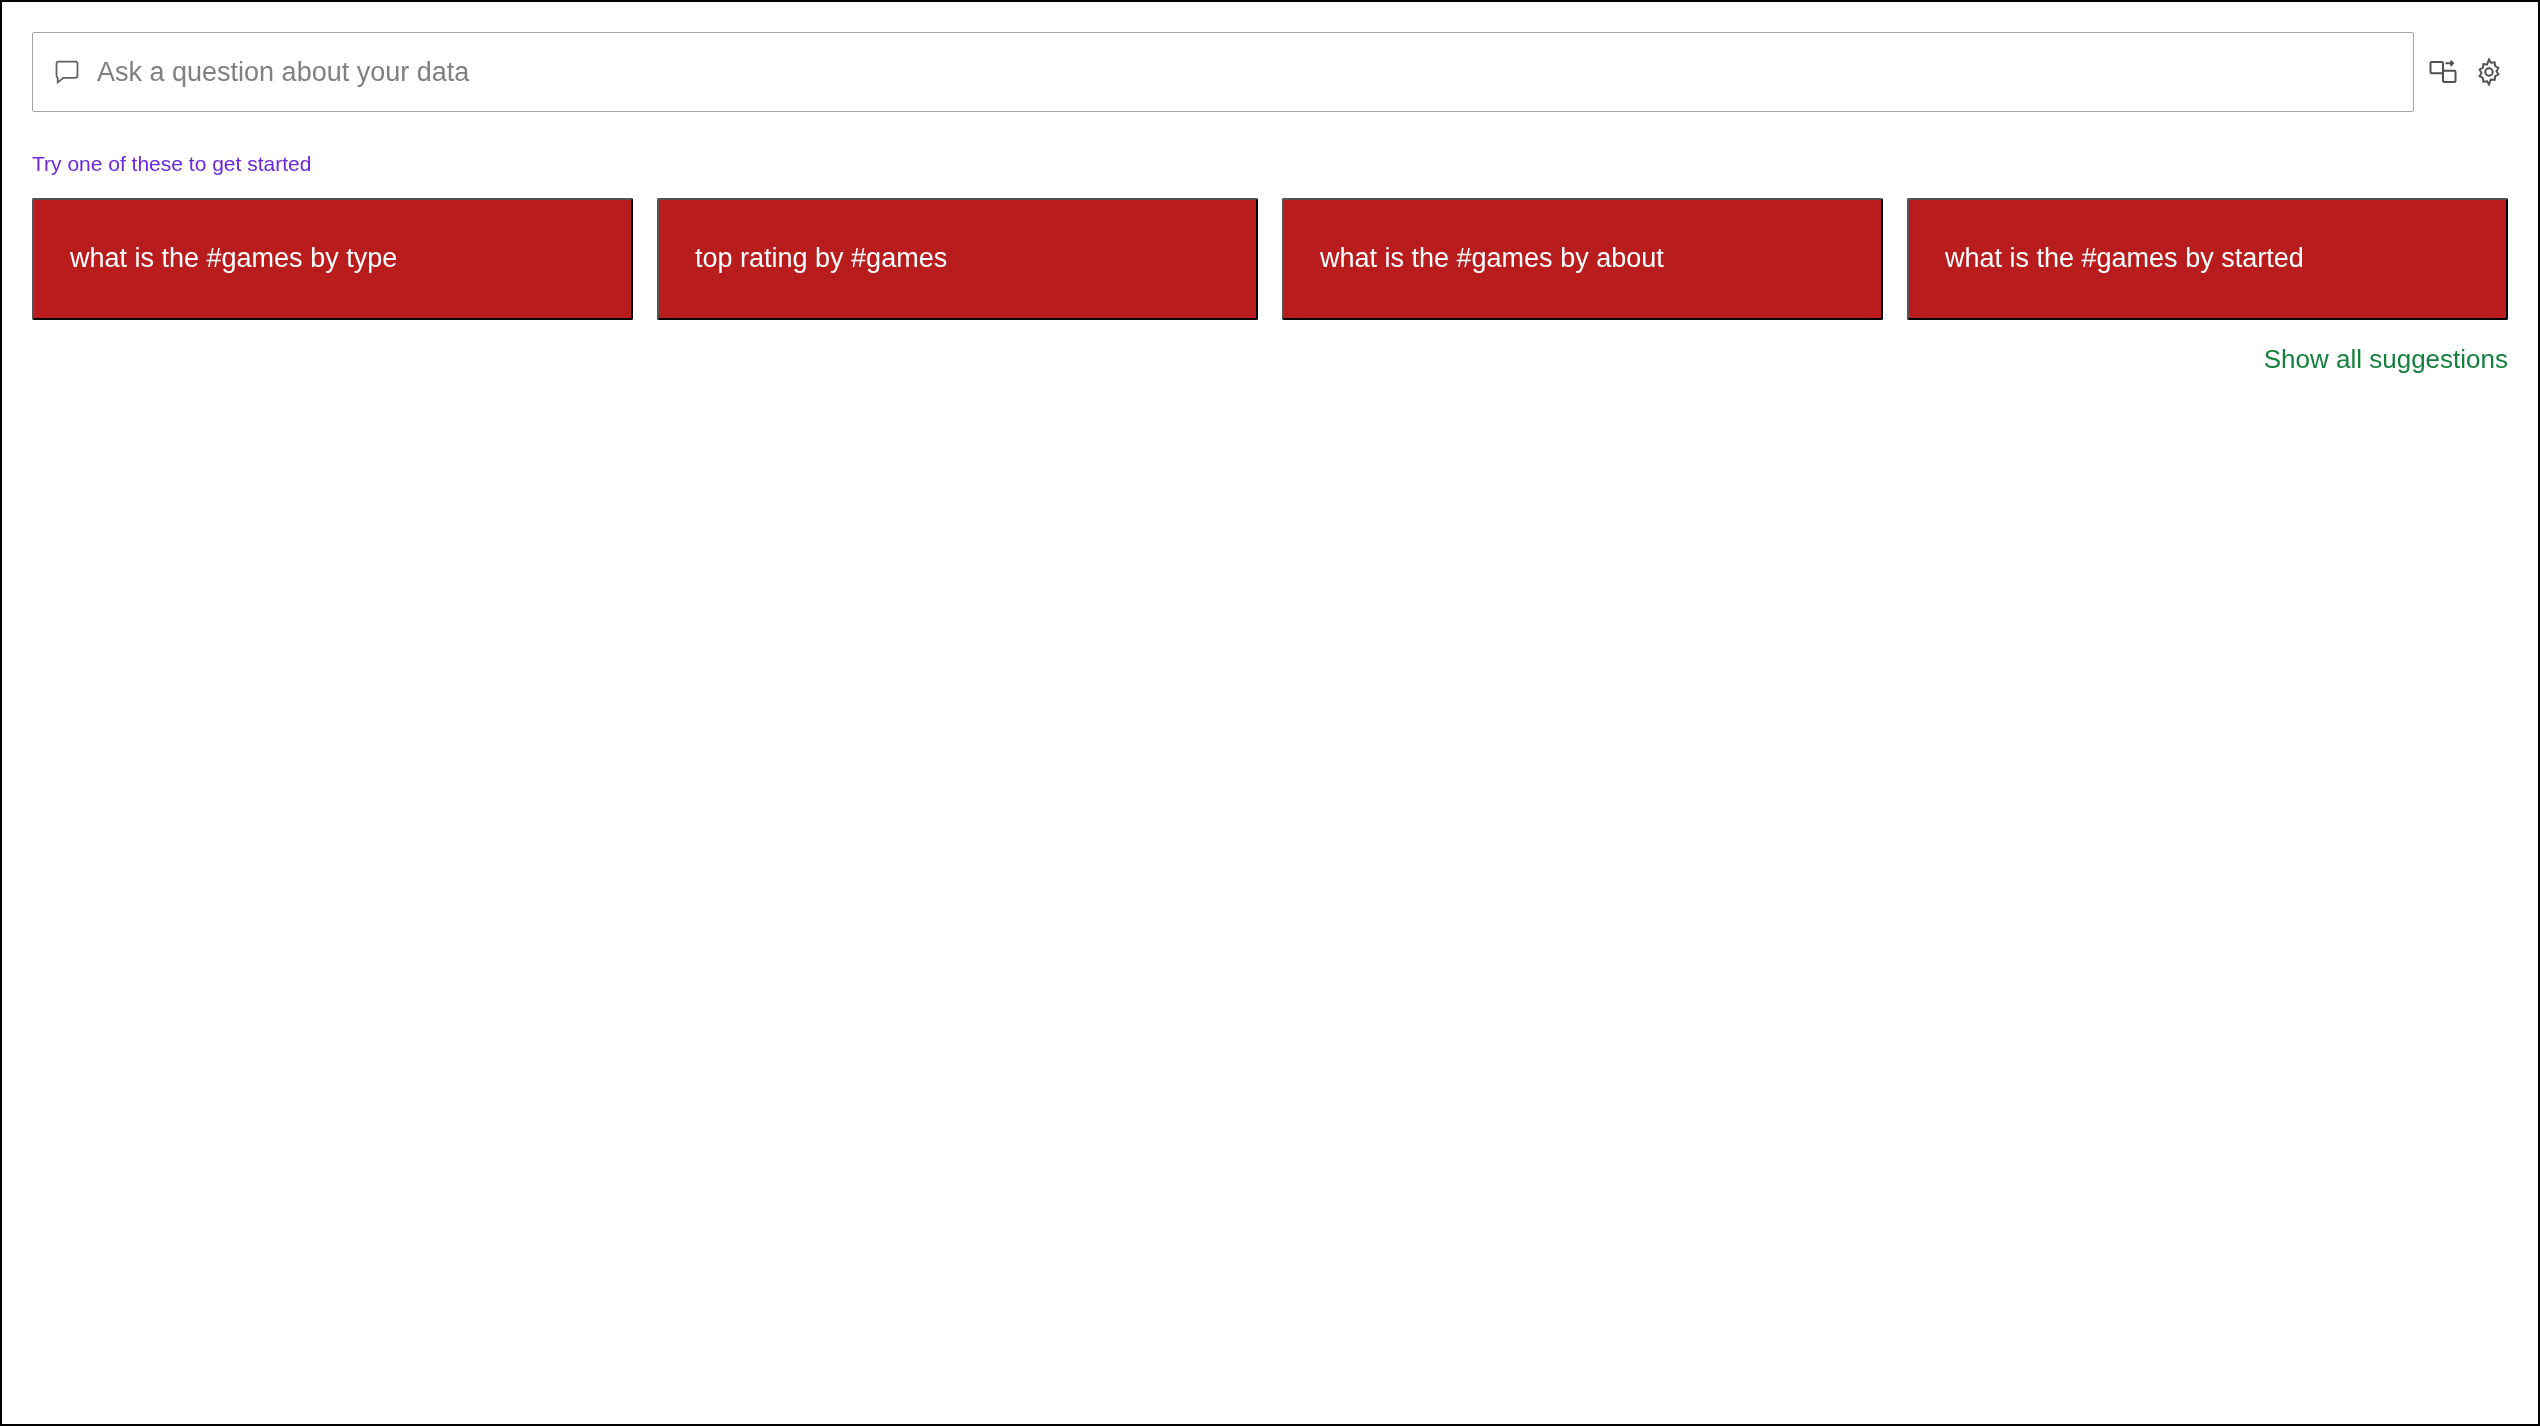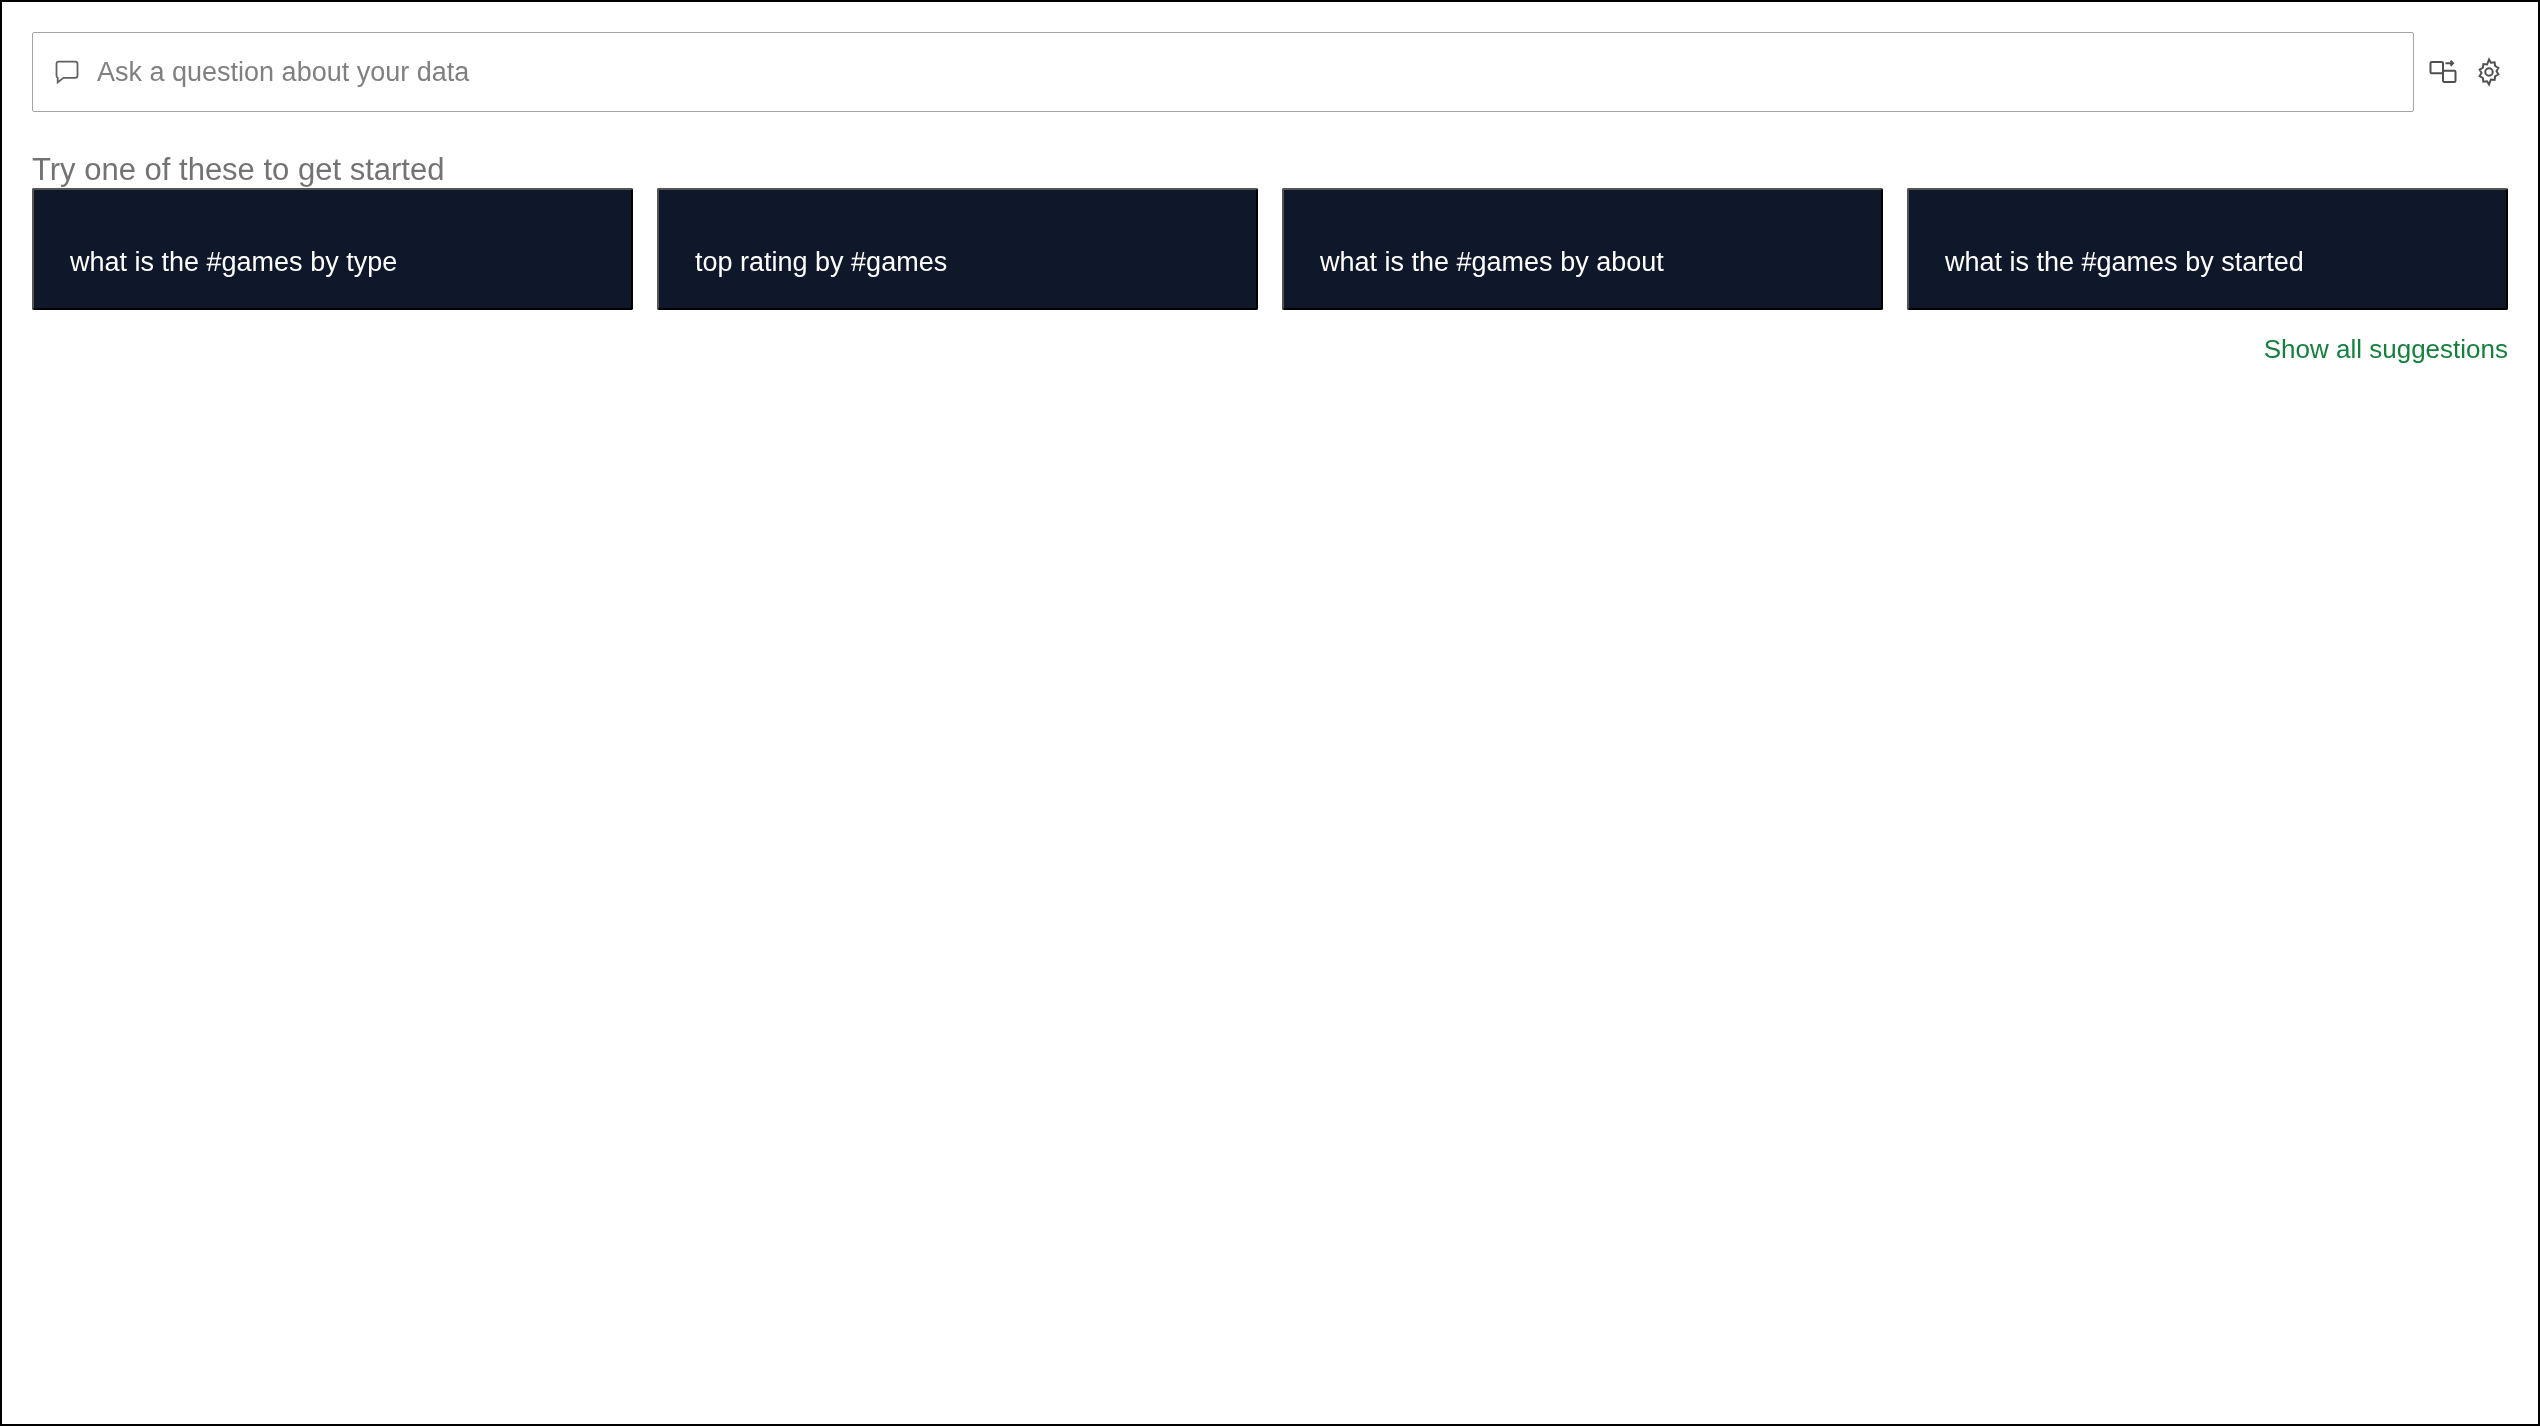--- a/index.html
+++ b/index.html
@@ -54,42 +54,43 @@
       background: none;
       border: none;
       cursor: pointer;
       padding: 4px;
       display: flex;
       align-items: center;
       justify-content: center;
       color: #444;
     }
     .subtitle {
-      font-size: 31px;
+      font-size: 21px;
       font-weight: 400;
-      color: #737373;
+      color: #6d28d9;
+      margin-bottom: 22px;
     }
     .cards {
       display: flex;
       flex-wrap: wrap;
       gap: 24px;
     }
     .card {
       flex: 1 1 0;
       min-width: 0;
-      background: #0f172a;
+      background: #b91c1c;
       color: #ffffff;
       padding: 26px 36px;
       font-size: 27px;
       line-height: 1.4;
       border-radius: 2px;
       cursor: pointer;
       min-height: 122px;
       display: flex;
-      align-items: flex-end;
+      align-items: center;
       text-align: left;
     }
     .show-all-row {
       display: flex;
       justify-content: flex-end;
       margin-top: 24px;
     }
     .show-all-link {
       color: #15803d;
       font-size: 26px;

